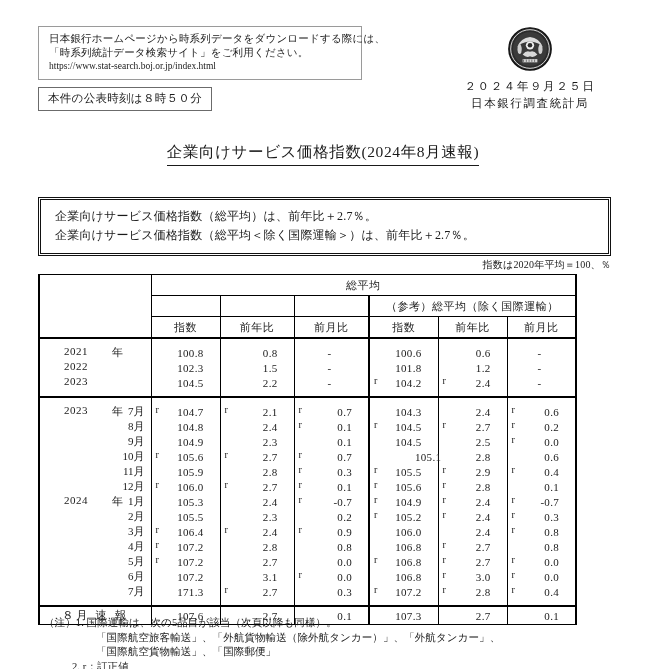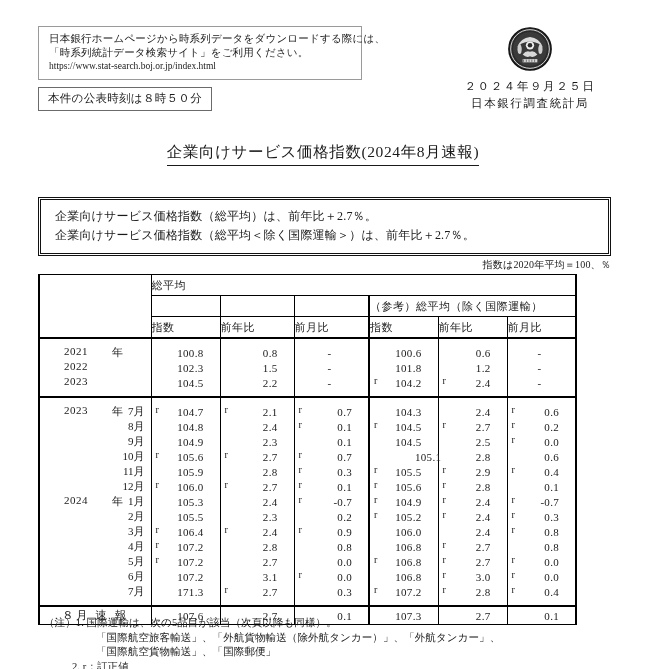--- a/index.html
+++ b/index.html
@@ -140,20 +140,21 @@
   }
 
   
   .grp-sep { border-left: 2px solid #000000 !important; }
   .tbl-outer-r { border-right: 2px solid #000000 !important; }
   .tbl-outer-l { border-left: 2px solid #000000 !important; }
   .row-thick-top { border-top: 2px solid #000000 !important; }
   .row-thick-bot { border-bottom: 2px solid #000000 !important; }
 
   .hd-center {
+    text-align: center;
     height: 20px;
     font-size: 11px;
     letter-spacing: 0.5px;
   }
 
   
   .lbl-cell {
     height: 15px;
     position: relative;
     white-space: nowrap;

